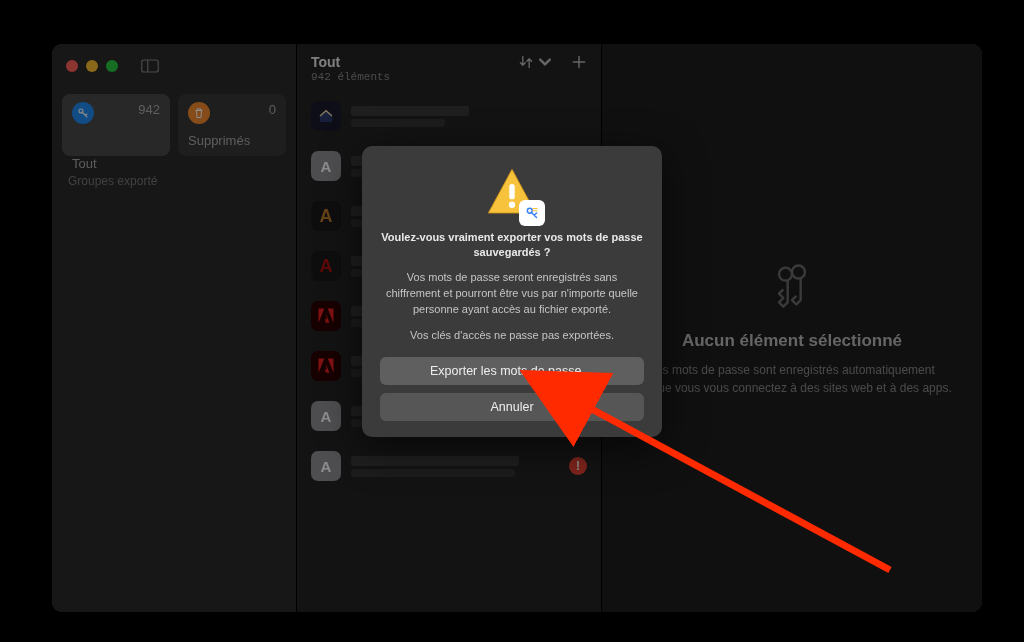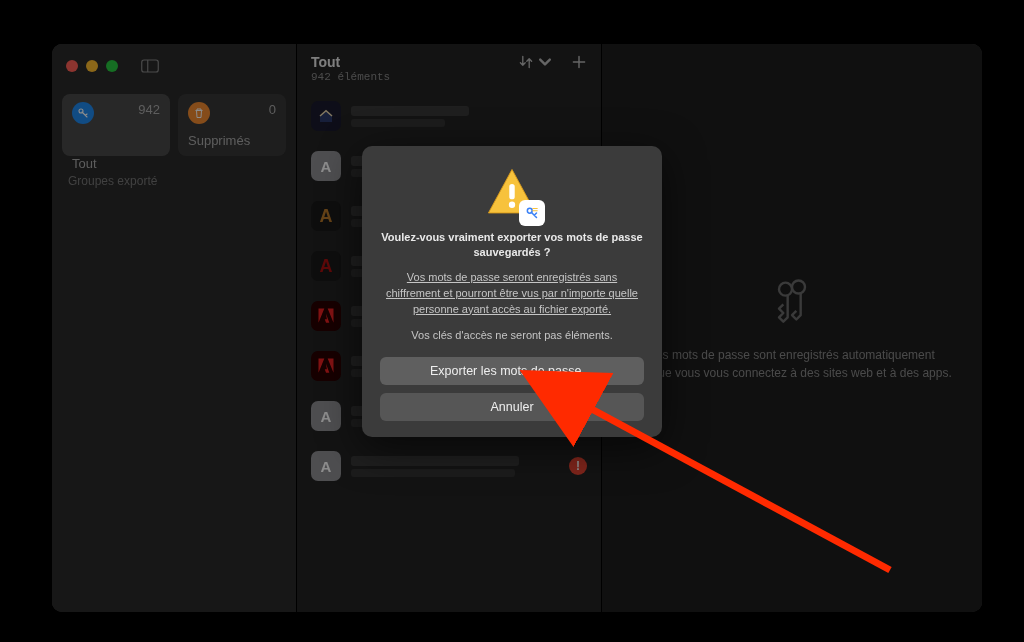--- a/index.html
+++ b/index.html
@@ -186,21 +186,21 @@
       position: relative;
     }
     .warn-tri { width: 58px; height: 58px; }
     .badge {
       position: absolute; right: -4px; bottom: -4px;
       width: 26px; height: 26px; background: #fff; border-radius: 6px;
       display: flex; align-items: center; justify-content: center;
     }
     .badge svg { width: 18px; height: 18px; }
     .dialog h3 { font-size: 11px; font-weight: 700; color: #e9e9e9; line-height: 1.35; margin-bottom: 10px; }
-    .dialog .body { font-size: 11px; color: #c5c5c5; line-height: 1.45; margin-bottom: 10px; text-decoration: underline; }
+    .dialog .body { font-size: 11px; color: #c5c5c5; line-height: 1.45; margin-bottom: 10px; }
     .dialog .body2 { font-size: 11px; color: #c5c5c5; line-height: 1.45; margin-bottom: 14px; }
     .dlg-btn {
       display: block;
       width: 100%;
       background: #565656;
       border: none;
       border-radius: 6px;
       color: #eee;
       font-size: 12.5px;
       padding: 7px 0;
@@ -375,20 +375,21 @@
   </div>
 
   <div class="right">
     <div class="placeholder">
       <svg class="key-icon" viewBox="0 0 48 48">
         <circle cx="18" cy="14" r="6" fill="none" stroke="currentColor" stroke-width="2.2"></circle>
         <path d="M20 19 L20 40 L16 44 L12 40 L16 36 L12 32 L16 28" fill="none" stroke="currentColor" stroke-width="2.2" stroke-linejoin="round"></path>
         <circle cx="30" cy="12" r="6" fill="none" stroke="currentColor" stroke-width="2.2"></circle>
         <path d="M32 17 L32 38 L28 42 L24 38 L28 34" fill="none" stroke="currentColor" stroke-width="2.2" stroke-linejoin="round"></path>
       </svg>
+      <h2>Aucun élément sélectionné</h2>
       <p>Les mots de passe sont enregistrés automatiquement lorsque vous vous connectez à des sites web et à des apps.</p>
     </div>
   </div>
 
   <div class="dim-overlay"></div>
 </div>
 
 <div class="dialog">
   <div class="dialog-icon-wrap">
     <svg class="warn-tri" viewBox="0 0 64 64">
@@ -400,21 +401,21 @@
       <svg viewBox="0 0 24 24">
         <rect x="2" y="2" width="20" height="20" rx="5" fill="#fff"></rect>
         <circle cx="9" cy="9" r="3.2" fill="none" stroke="#3b82f6" stroke-width="2"></circle>
         <path d="M11 11 L18 18 M15 15 L18 12" stroke="#3b82f6" stroke-width="2" stroke-linecap="round"></path>
         <path d="M13 6 L19 6 M13 9 L19 9" stroke="#f7c23c" stroke-width="1.4" stroke-linecap="round"></path>
       </svg>
     </div>
   </div>
   <h3>Voulez-vous vraiment exporter vos mots de passe sauvegardés ?</h3>
   <p class="body">Vos mots de passe seront enregistrés sans chiffrement et pourront être vus par n'importe quelle personne ayant accès au fichier exporté.</p>
-  <p class="body2">Vos clés d'accès ne seront pas éléments.</p>
+  <p class="body2">Vos clés d'accès ne passe pas exportées.</p>
   <button class="dlg-btn primary">Exporter les mots de passe…</button>
   <button class="dlg-btn">Annuler</button>
 </div>
 
 <svg class="arrow" width="1024" height="642">
   <defs>
     <marker id="ah" markerWidth="14" markerHeight="14" refX="3" refY="6" orient="auto">
       <path d="M0 0 L12 6 L0 12 Z" fill="#ff2a00"></path>
     </marker>
   </defs>

